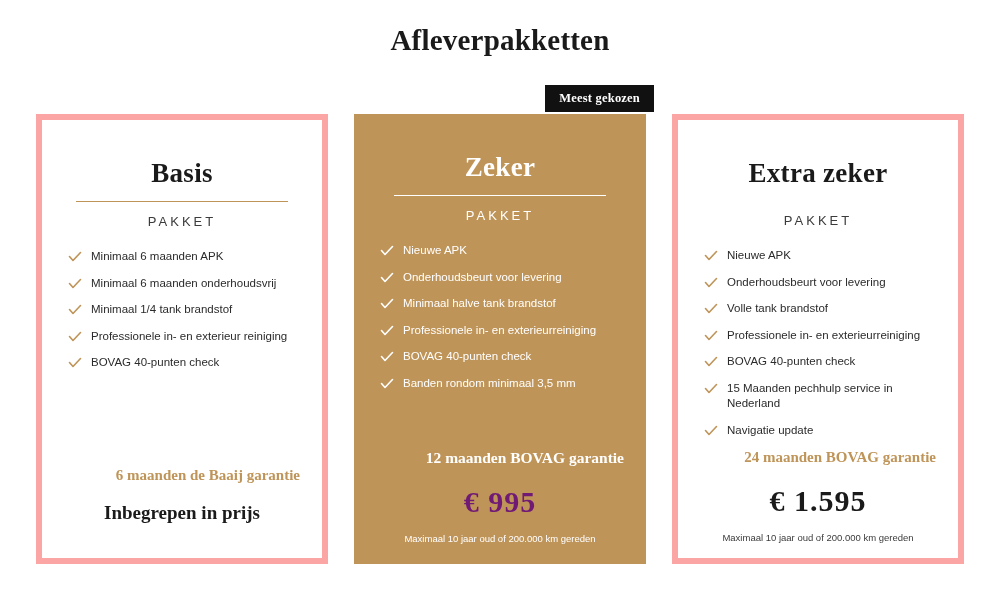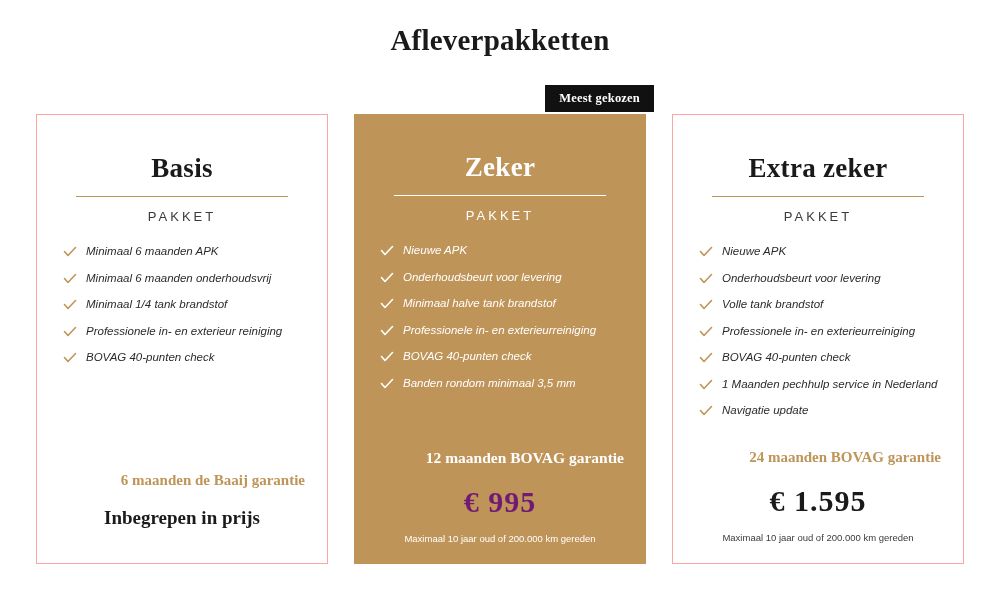--- a/index.html
+++ b/index.html
@@ -43,21 +43,21 @@
   .card {
     position: relative;
     width: 292px;
     height: 450px;
     padding: 26px 22px 16px 22px;
     display: flex;
     flex-direction: column;
   }
   .card.plain {
     background: #ffffff;
-    border: 1px solid #fca5a5;
+    border: 6px solid #fca5a5;
   }
   .card.featured {
     background: #bf9458;
     border: none;
   }
   .card-title {
     text-align: center;
     font-family: "Liberation Serif", serif;
     font-weight: bold;
     font-size: 27px;
@@ -88,21 +88,20 @@
     padding: 0 0 0 4px;
     flex: 0 0 auto;
   }
   .features li {
     display: flex;
     align-items: flex-start;
     margin-bottom: 11px;
     font-size: 11.5px;
     color: #2b2b2b;
     line-height: 1.35;
-    font-style: italic;
   }
   .card.featured .features li { color: #ffffff; }
   .check {
     flex: 0 0 auto;
     width: 14px;
     height: 14px;
     margin-right: 9px;
     margin-top: 1px;
     display: inline-block;
   }
@@ -316,21 +315,21 @@
               </svg>
             </span>
           <span>BOVAG 40-punten check</span>
         </li>
         <li>
           <span class="check">
               <svg width="14" height="14" viewBox="0 0 14 14">
                 <path d="M1.5 6.5 L5 10.5 L12.5 2.5" stroke="#bf9458" stroke-width="1.6" fill="none" stroke-linecap="round" stroke-linejoin="round"></path>
               </svg>
             </span>
-          <span>1 Maanden pechhulp service in Nederland</span>
+          <span>15 Maanden pechhulp service in Nederland</span>
         </li>
         <li>
           <span class="check">
               <svg width="14" height="14" viewBox="0 0 14 14">
                 <path d="M1.5 6.5 L5 10.5 L12.5 2.5" stroke="#bf9458" stroke-width="1.6" fill="none" stroke-linecap="round" stroke-linejoin="round"></path>
               </svg>
             </span>
           <span>Navigatie update</span>
         </li>
       </ul>

